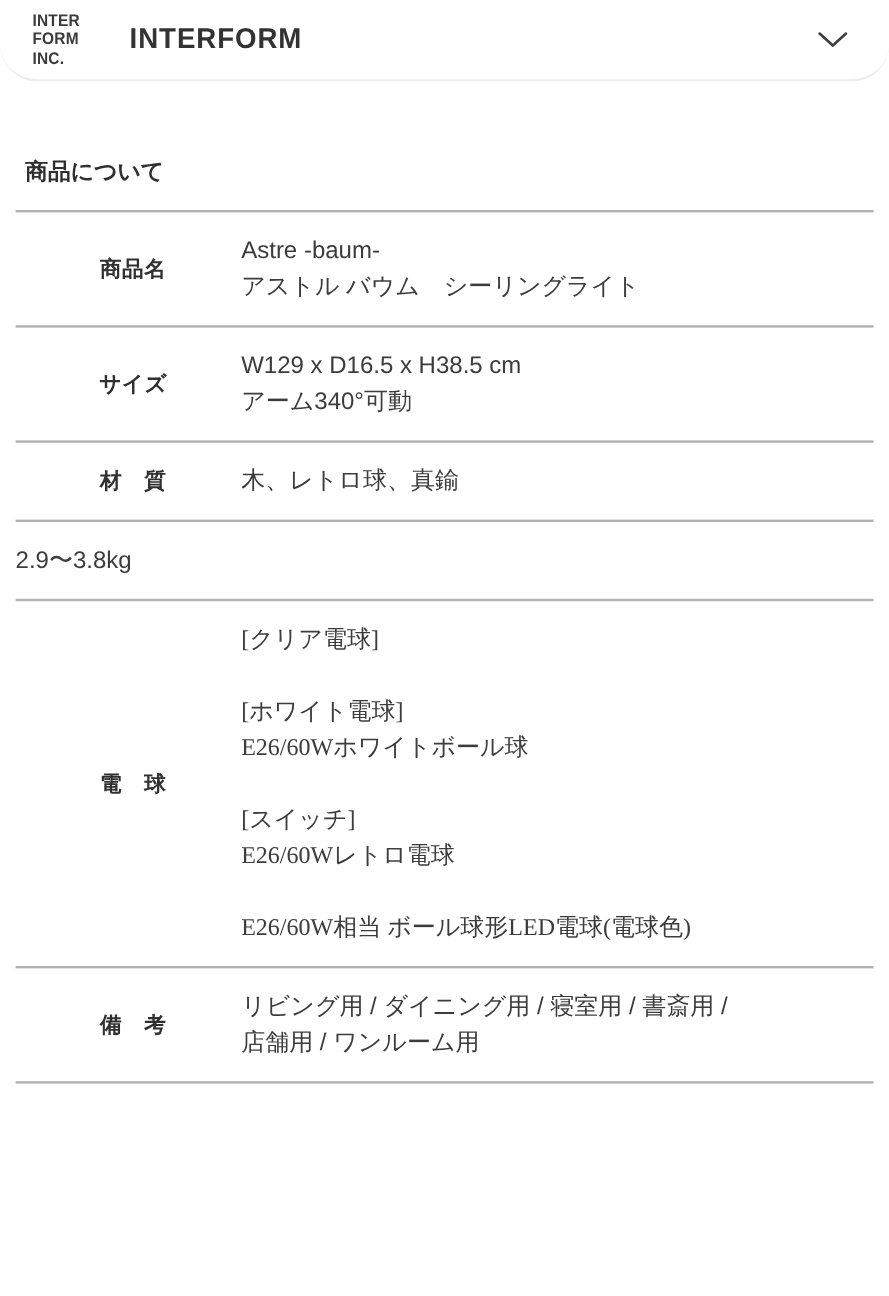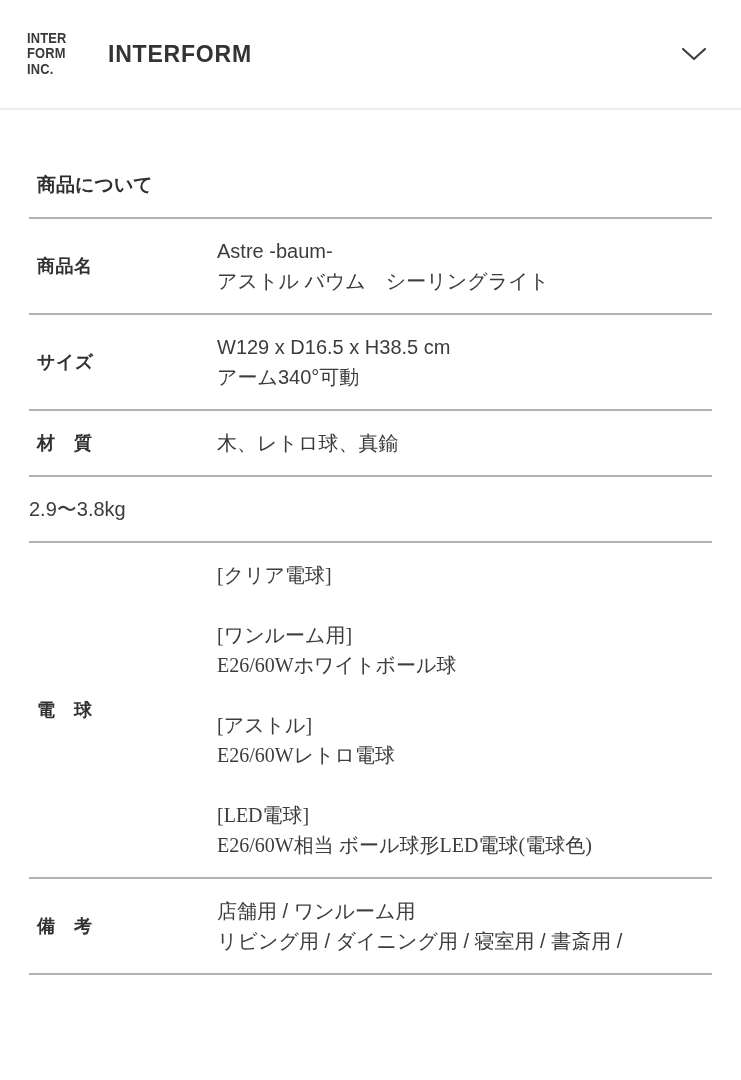--- a/index.html
+++ b/index.html
@@ -10,23 +10,24 @@
     background: #ffffff;
     color: #3c3c3c;
     font-family: "Liberation Sans", sans-serif;
     -webkit-font-smoothing: antialiased;
   }
 
   
   .header {
     display: flex;
     align-items: center;
-    height: 110px;
+    height: 68px;
     padding: 0 32px 0 27px;
     border-bottom: 2px solid #ededed;
+    border-radius: 31px;
   }
   .logo {
     font-size: 14px;
     line-height: 15.5px;
     font-weight: 600;
     letter-spacing: 0.2px;
     color: #3a3a3a;
     transform: scaleX(0.92);
     transform-origin: left center;
   }
@@ -43,21 +44,21 @@
     margin-left: auto;
     width: 30px;
     height: 30px;
     display: flex;
     align-items: center;
     justify-content: center;
     cursor: pointer;
   }
 
   
-  .content { padding: 0 29px; }
+  .content { padding: 0 13px; }
 
   .section-title {
     font-size: 19px;
     font-weight: 700;
     color: #2f2f2f;
     margin: 0;
     padding: 62px 0 19px 8px;
   }
 
   .spec-table { border-top: 2px solid #b2b2b2; }
@@ -69,20 +70,21 @@
     padding: 17px 0;
   }
   .spec-label {
     width: 188px;
     flex: 0 0 188px;
     padding-left: 8px;
     font-size: 18px;
     font-weight: 700;
     color: #303030;
     letter-spacing: 0.5px;
+    text-align: center;
   }
   .spec-value {
     flex: 1;
     font-size: 20px;
     line-height: 30px;
     color: #3c3c3c;
   }
   .bulb-block { margin-bottom: 30px; font-family: Liberation Serif, serif; }
   .bulb-block:last-child { margin-bottom: 0; }
 </style>
@@ -138,36 +140,35 @@
     </div>
 
 
     <div class="spec-row">
       <div class="spec-label">電　球</div>
       <div class="spec-value">
         <div class="bulb-block">
           <div>[クリア電球]</div>
         </div>
         <div class="bulb-block">
-          <div>[ワンルーム用]</div>
+          <div>[ホワイト電球]</div>
           <div>E26/60Wホワイトボール球</div>
         </div>
         <div class="bulb-block">
-          <div>[アストル]</div>
+          <div>[スイッチ]</div>
           <div>E26/60Wレトロ電球</div>
         </div>
         <div class="bulb-block">
-          <div>[LED電球]</div>
           <div>E26/60W相当 ボール球形LED電球(電球色)</div>
         </div>
       </div>
     </div>
 
     <div class="spec-row">
       <div class="spec-label">備　考</div>
       <div class="spec-value">
+        <div>リビング用 / ダイニング用 / 寝室用 / 書斎用 /</div>
         <div>店舗用 / ワンルーム用</div>
-        <div>リビング用 / ダイニング用 / 寝室用 / 書斎用 /</div>
       </div>
     </div>
 
   </div>
 </main>
 
 </body></html>

